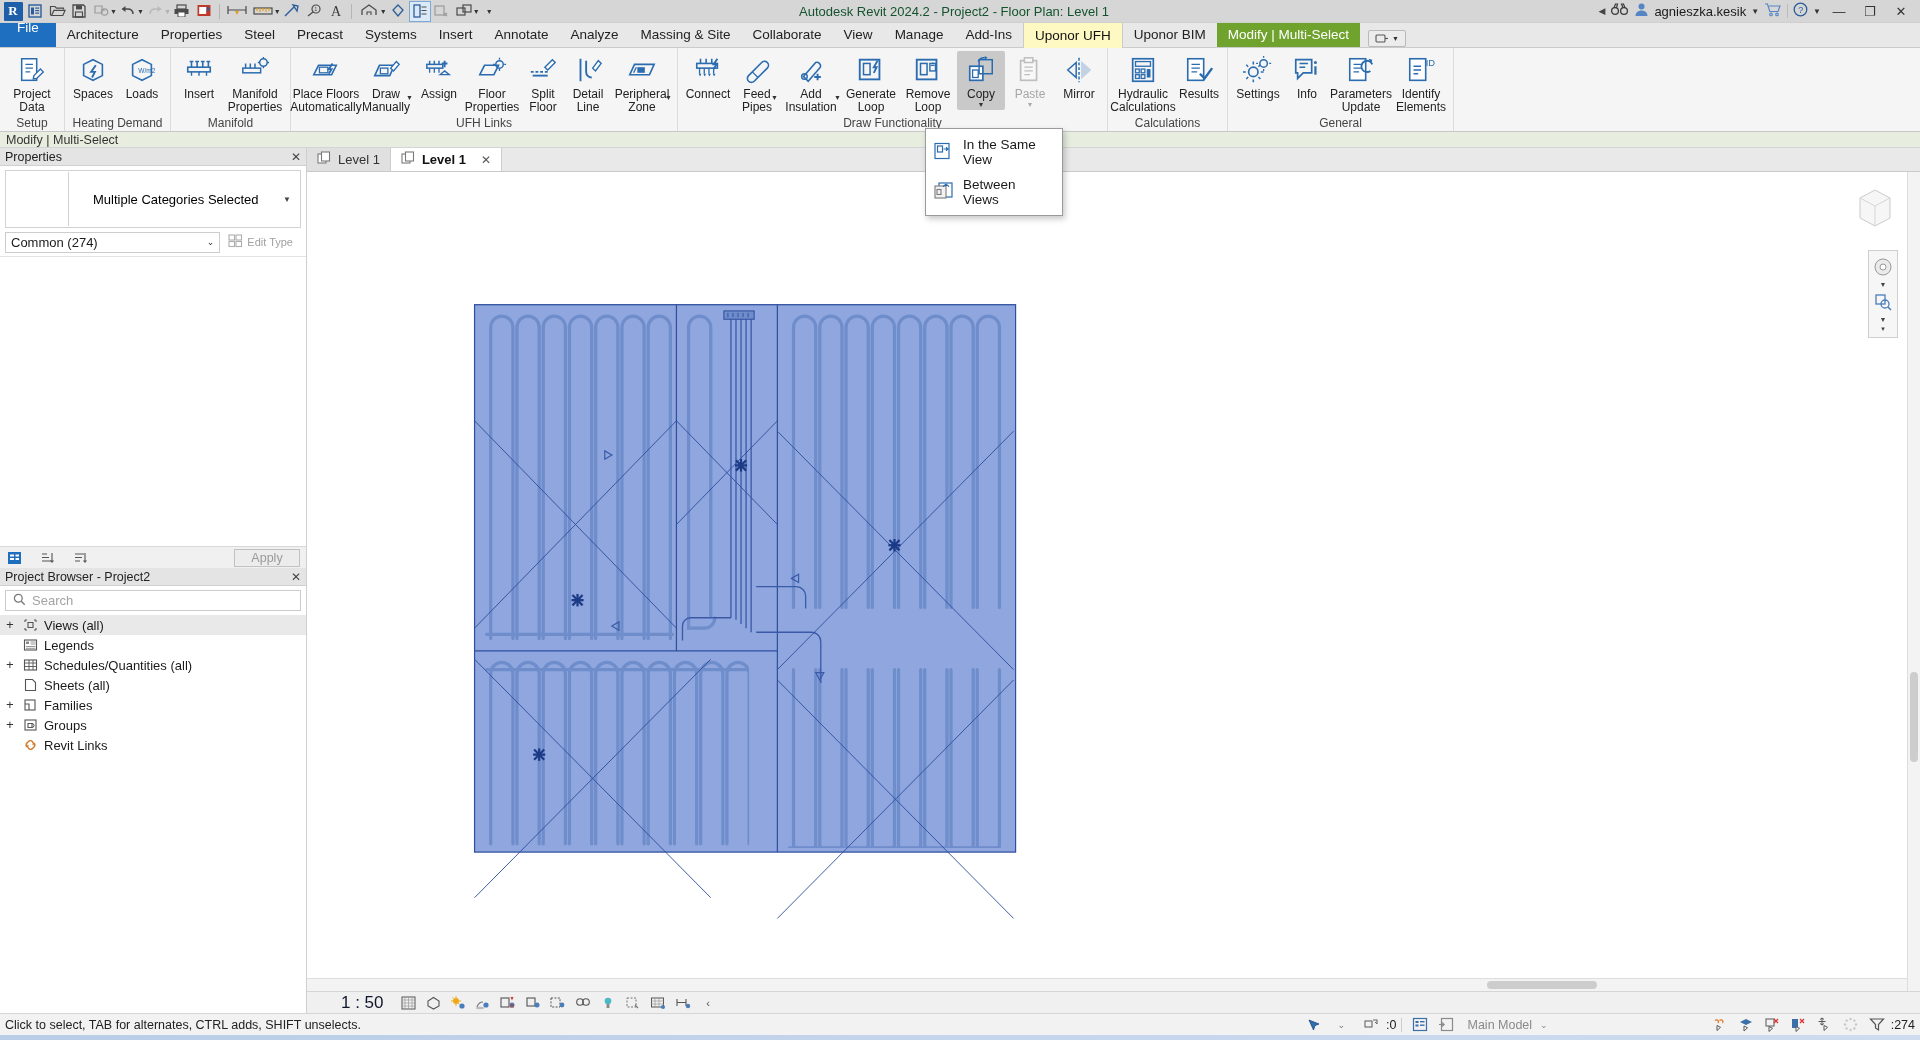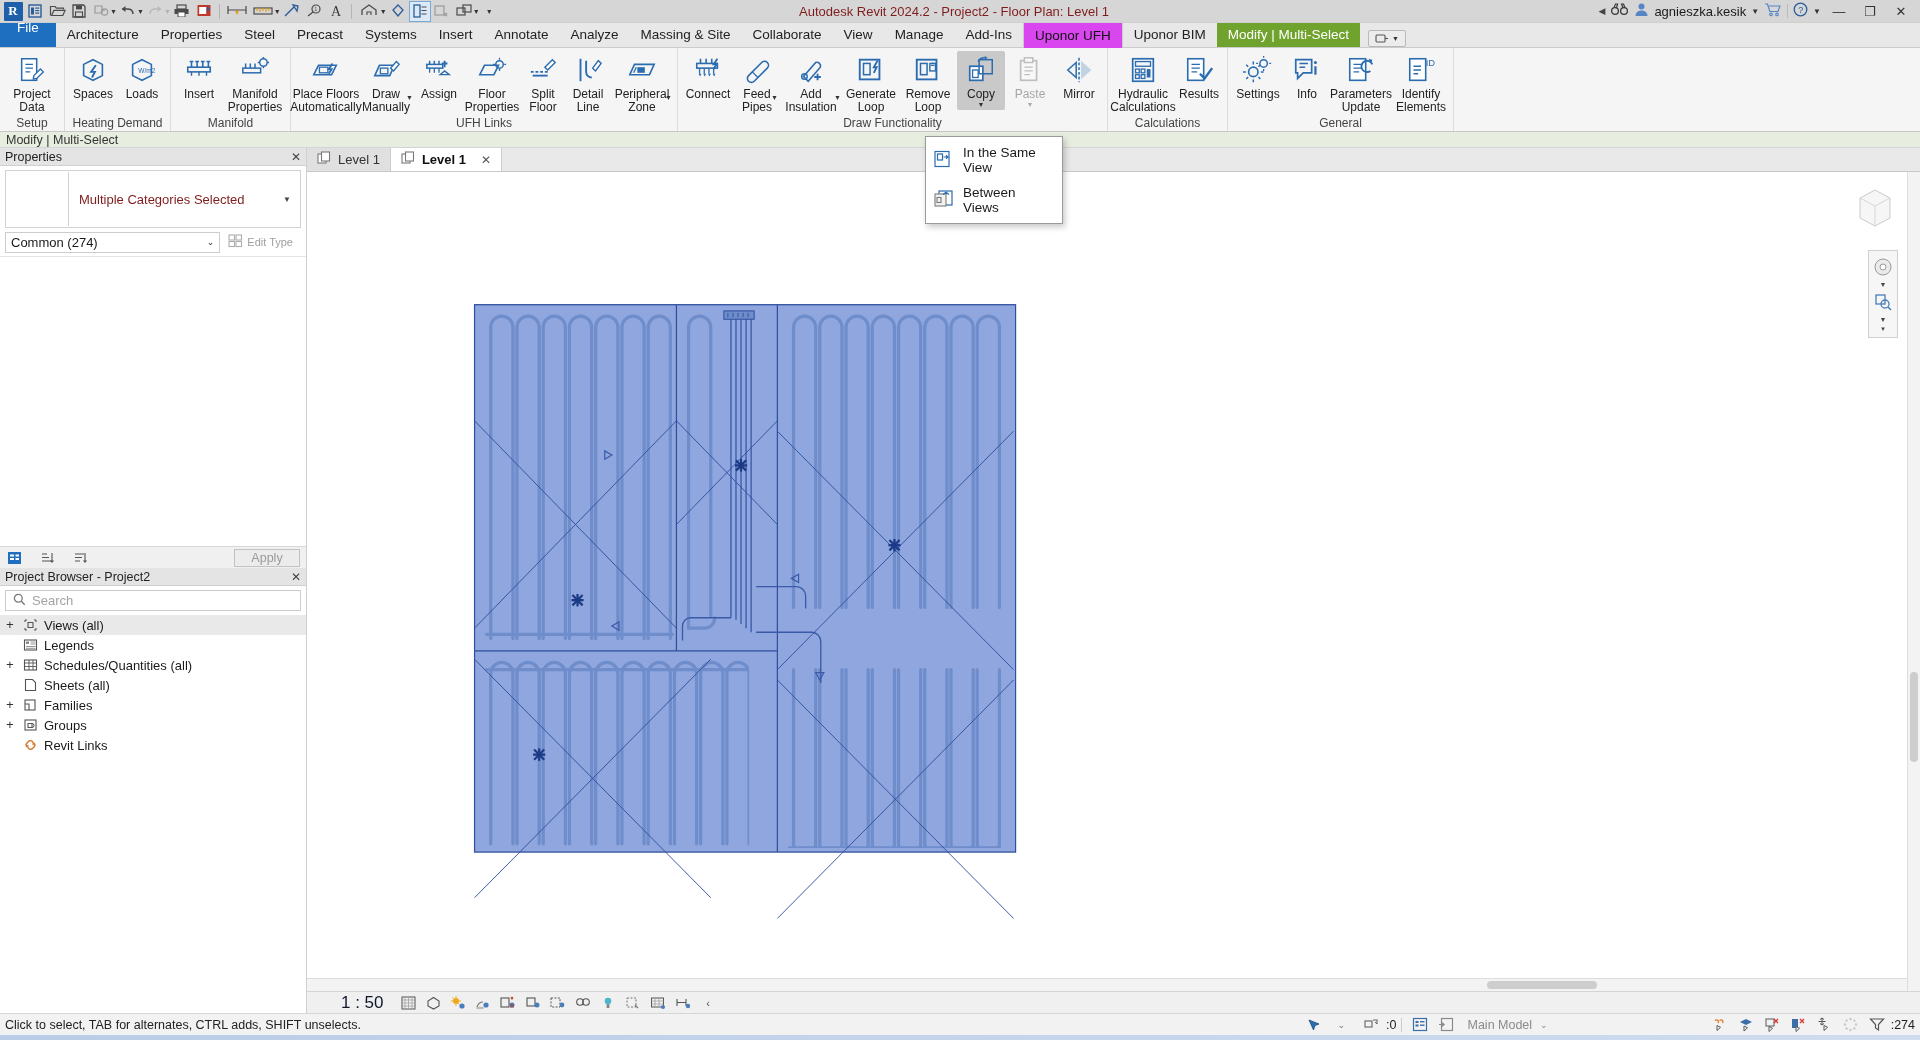--- a/index.html
+++ b/index.html
@@ -24,41 +24,41 @@
   .qat-btn.wide { width:26px; }
   .qat-sep { width:1px; height:15px; background:#b5b5b5; margin:0 4px; }
   .caret { font-size:7px; color:#333; margin-left:-2px; }
   .rlogo {
     width:19px; height:19px; background:#1e5faa; color:#fff; font-weight:bold;
     font-size:13px; display:flex; align-items:center; justify-content:center;
     font-family:"Liberation Serif", serif; border-radius:1px;
   }
   .title-text {
     position:absolute; left:0; right:12px; text-align:center; font-size:13px;
-    color:#7f1d1d; pointer-events:none;
+    color:#14532d; pointer-events:none;
   }
   .title-right {
     margin-left:auto; display:flex; align-items:center; gap:5px; padding-right:6px;
     font-size:13px; color:#222; z-index:2;
   }
   .winbtn { width:26px; height:21px; display:flex; align-items:center; justify-content:center; font-size:13px; color:#333;}
   .username { color:#1a1a1a; font-size:13px; }
 
   
   .tabbar {
     height:25px; background:#e8e8e8; display:flex; align-items:flex-end;
     flex:none; border-bottom:1px solid #cbcbcb; padding-left:0px;
   }
   .tab {
     padding:4px 11px 5px 11px; font-size:13.5px; color:#222; height:25px;
     display:flex; align-items:center; white-space:nowrap; cursor:default;
   }
   .tab.file { background:#1e6fbf; color:#fff; padding:4px 17px 18px 17px; }
   .tab.active-ctx { background:#70a22e; color:#fff; font-weight:normal; }
-  .tab.active { background:#d946ef; color:#111; border-top:1px solid #cbcbcb;
+  .tab.active { background:#fef9c3; color:#111; border-top:1px solid #cbcbcb;
      border-left:1px solid #cbcbcb; border-right:1px solid #cbcbcb; margin-bottom:-1px; height:26px;}
   .tab-display {
     display:flex; align-items:center; gap:3px; margin-left:8px; padding:2px 6px;
     border:1px solid #b9b9b9; background:#ececec; height:17px; border-radius:2px;
   }
 
   
   .ribbon {
     height:84px; background:#f5f5f5; display:flex; align-items:stretch;
     flex:none; border-bottom:1px solid #c7c7c7; position:relative;
@@ -82,21 +82,21 @@
   .btn-ico { width:32px; height:32px; display:flex; align-items:center; justify-content:center; }
   .btn-lbl {
     font-size:12px; line-height:12.5px; text-align:center; color:#222;
     margin-top:2px; white-space:normal;
   }
   .btn-arrow { font-size:7px; color:#333; line-height:6px; margin-top:1px; }
   .split-arrow { position:absolute; right:1px; bottom:14px; font-size:7px; color:#333;}
 
   
   .dropdown {
-    position:absolute; left:925px; top:136px; width:138px; background:#fff;
+    position:absolute; left:925px; top:128px; width:138px; background:#fff;
     border:1px solid #9a9a9a; box-shadow:2px 3px 6px rgba(0,0,0,.22); z-index:60;
     padding:3px 0;
   }
   .dd-item {
     display:flex; align-items:center; gap:9px; padding:5px 8px; font-size:13.5px;
     color:#1a1a1a; cursor:default;
   }
 
   
   .ctxstrip {
@@ -114,21 +114,21 @@
     height:18px; background:#e4e4e4; display:flex; align-items:center;
     padding:0 5px; font-size:12.5px; color:#222; border-bottom:1px solid #d0d0d0;
   }
   .dock-close { margin-left:auto; font-size:12px; color:#444; }
   .props { height:420px; display:flex; flex-direction:column; background:#fff; border-right:1px solid #cfcfcf;}
   .prop-type {
     height:58px; display:flex; align-items:center; gap:0; background:#fff;
     border:1px solid #d2d2d2; margin:4px 5px 0 5px;
   }
   .prop-thumb { width:62px; height:54px; border-right:1px solid #d2d2d2; background:#fff; margin:1px;}
-  .prop-typename { flex:1; font-size:13px; padding-left:9px; color:#7f1d1d; }
+  .prop-typename { flex:1; font-size:13px; padding-left:23px; color:#000000; }
   .prop-typearrow { font-size:8px; color:#444; padding-right:9px; }
   .prop-filter {
     height:22px; display:flex; align-items:center; margin:3px 5px 0 5px; gap:0;
   }
   .pf-select {
     flex:1; height:21px; border:1px solid #cdcdcd; background:#fff; display:flex;
     align-items:center; padding:0 5px; font-size:13px; color:#1a1a1a;
   }
   .pf-arrow { margin-left:auto; font-size:9px; color:#333; }
   .pf-edit {

